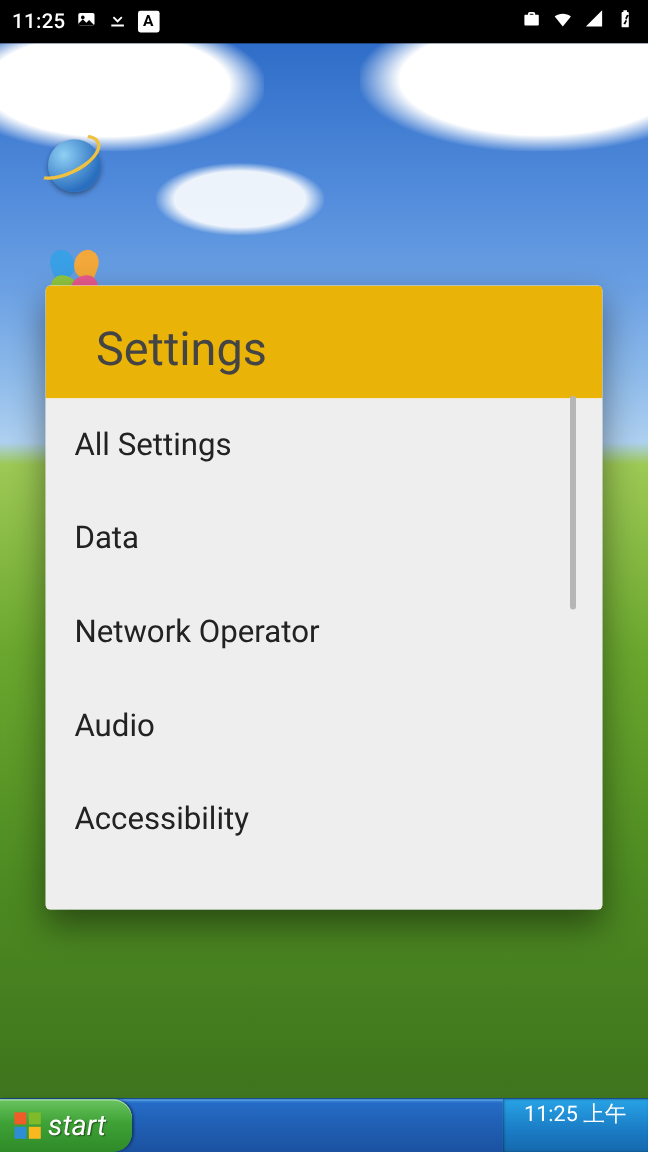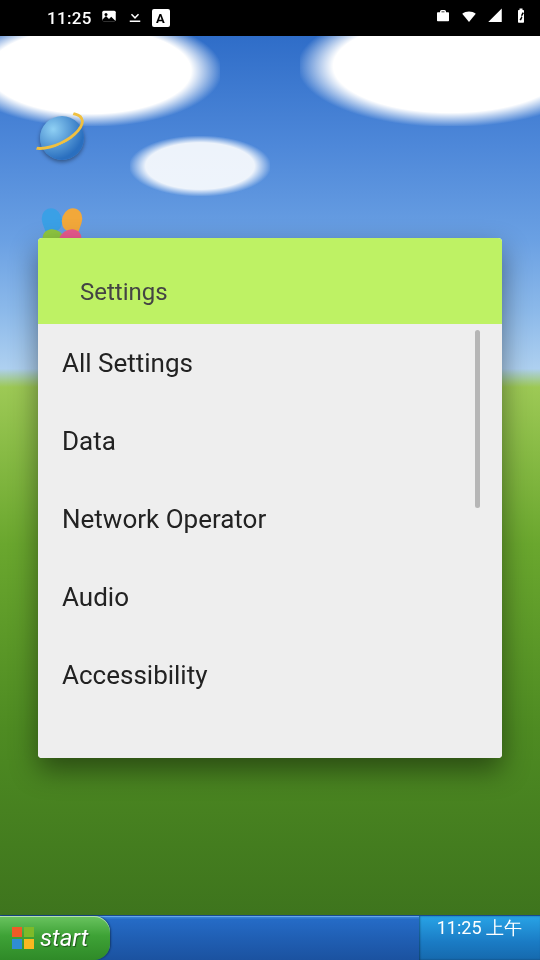--- a/index.html
+++ b/index.html
@@ -25,21 +25,20 @@
   padding: 0 10px;
   font-size: 17px;
   font-weight: 500;
   letter-spacing: .3px;
   z-index: 30;
 }
 .status-left, .status-right {
   display: flex;
   align-items: center;
   gap: 8px;
-  margin-left: 37px;
 }
 .status-bar svg { width: 18px; height: 18px; fill: #fff; }
 .status-bar .a-badge {
   width: 18px; height: 18px;
   background: #fff;
   color: #000;
   font-size: 13px;
   font-weight: 700;
   display: flex; align-items: center; justify-content: center;
   border-radius: 2px;
@@ -155,25 +154,25 @@
   height: 520px;
   background: #fff;
   border-radius: 4px;
   box-shadow: 0 12px 28px rgba(0,0,0,.45);
   display: flex;
   flex-direction: column;
   z-index: 20;
   overflow: hidden;
 }
 .dialog-header {
-  padding: 40px 42px 18px;
-  font-size: 24px;
+  padding: 30px 42px 18px;
+  font-size: 39px;
   font-weight: 400;
   color: #444;
-  background: #bef264;
+  background: #eab308;
 }
 .dialog-list {
   flex: 1;
   background: #eeeeee;
   overflow-y: auto;
 }
 .dialog-item {
   padding: 24px 24px;
   font-size: 26px;
   color: #222;

